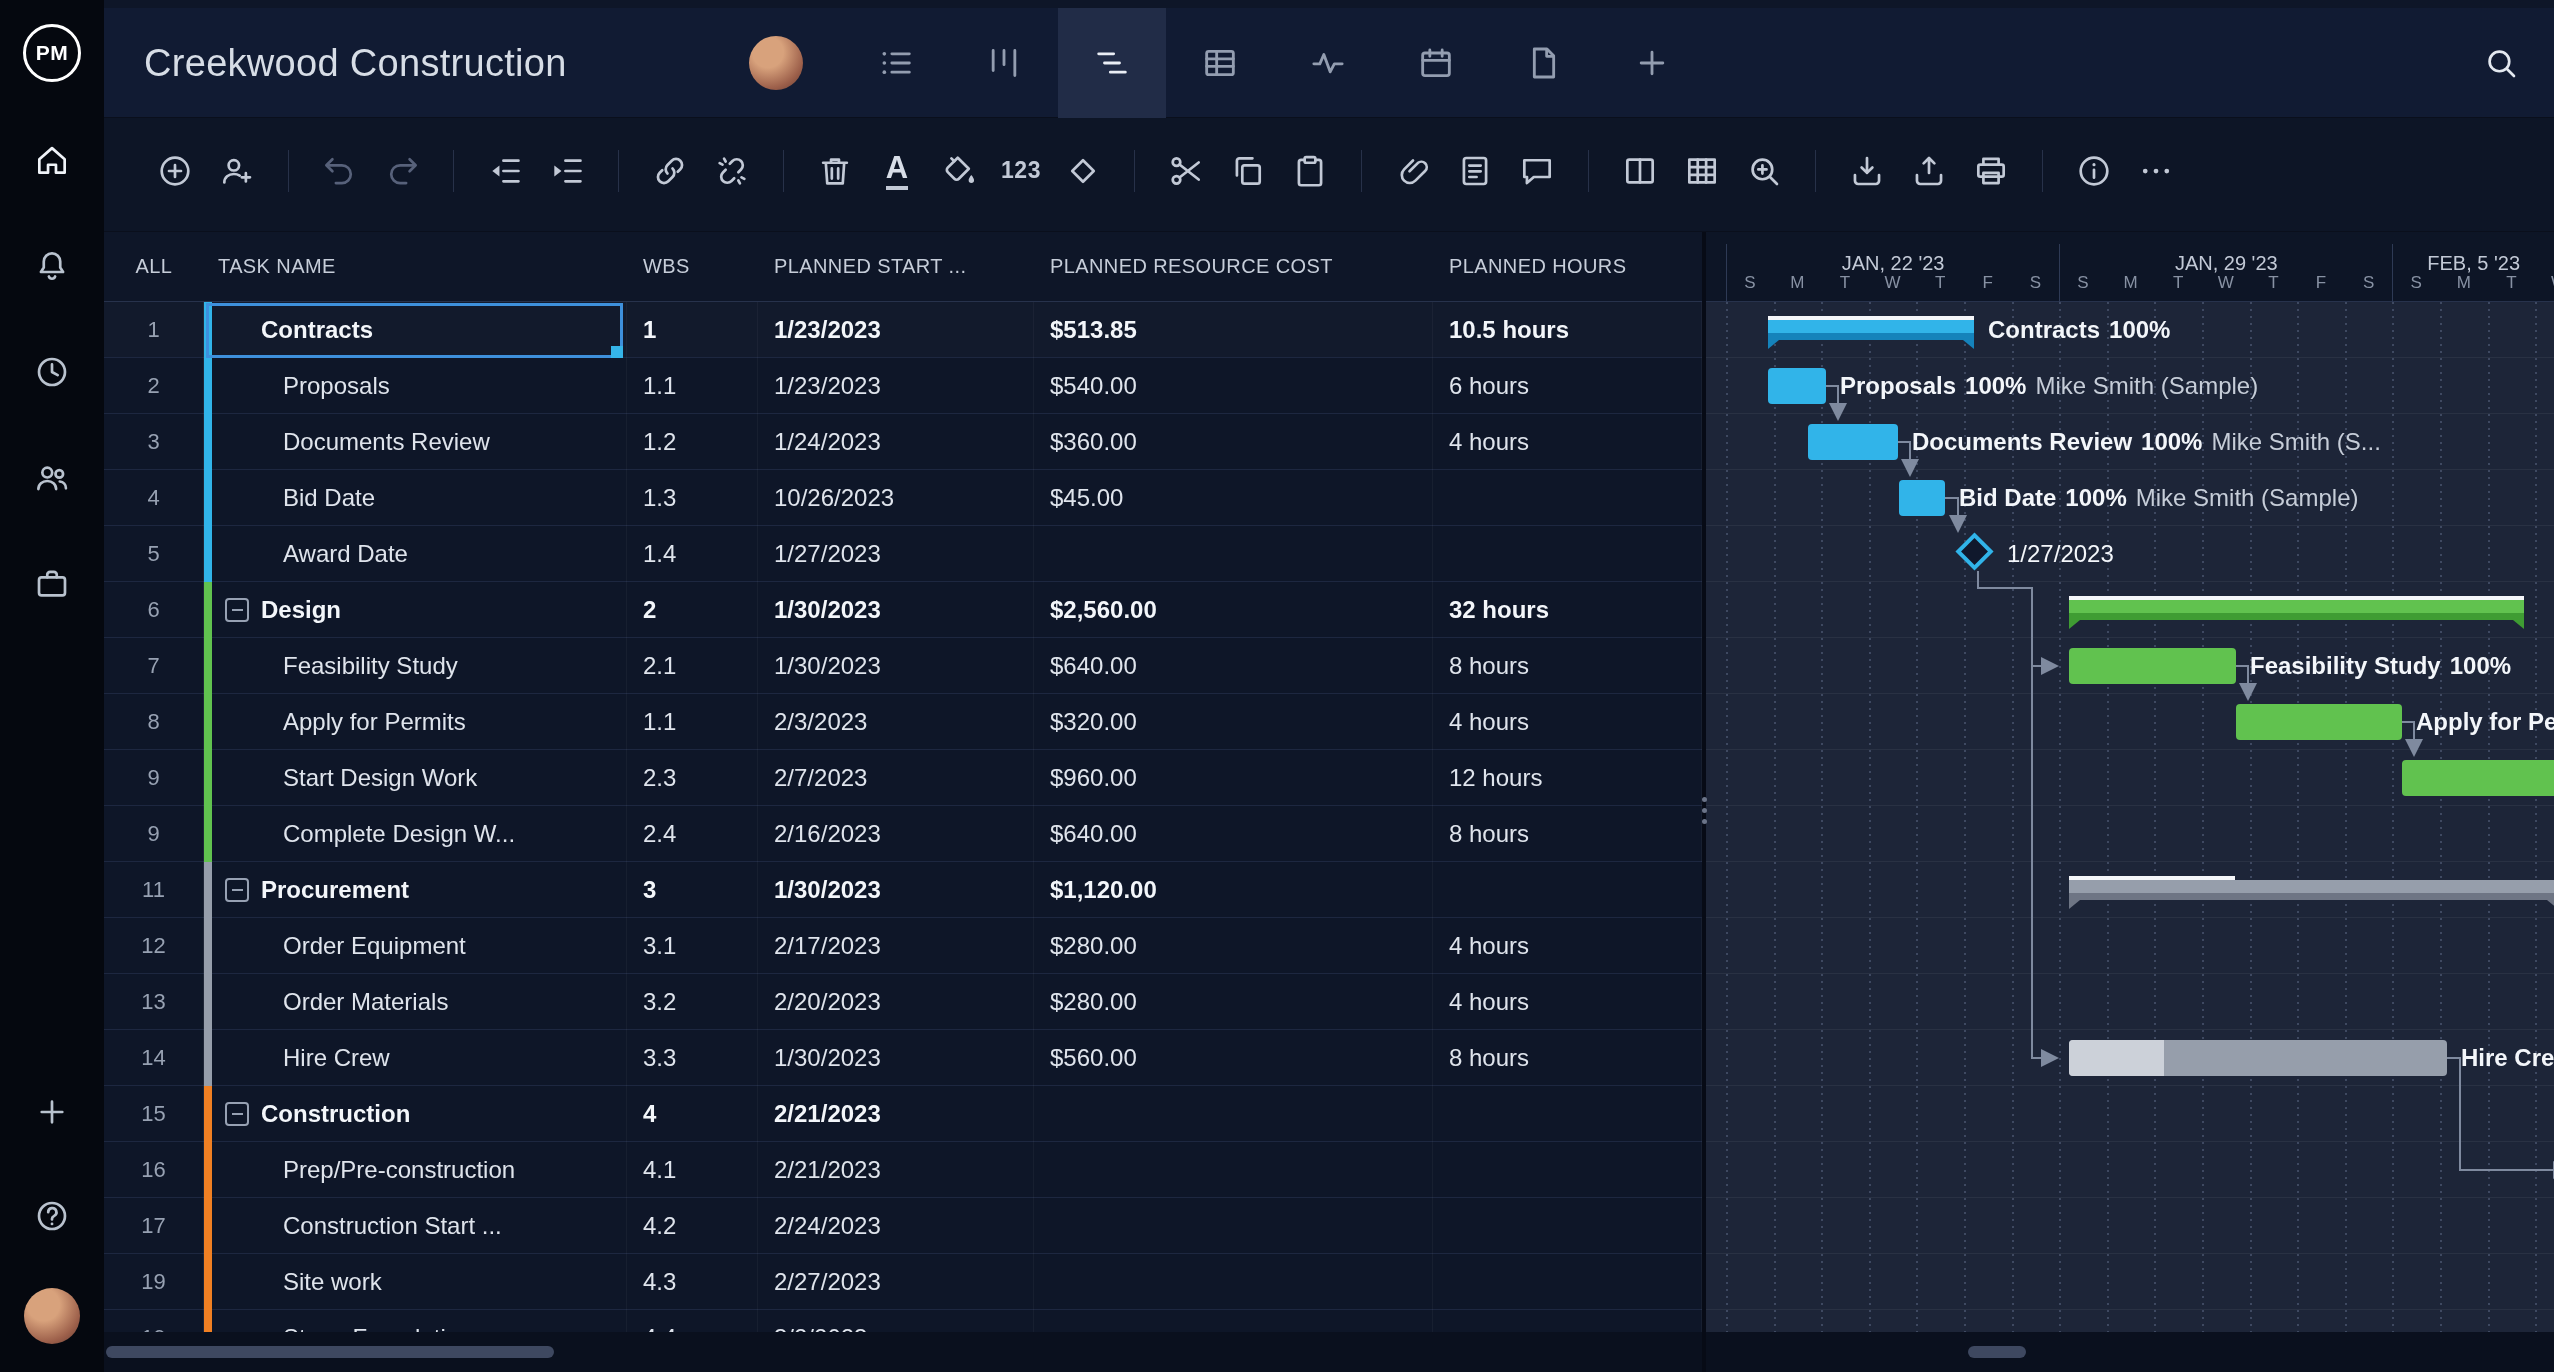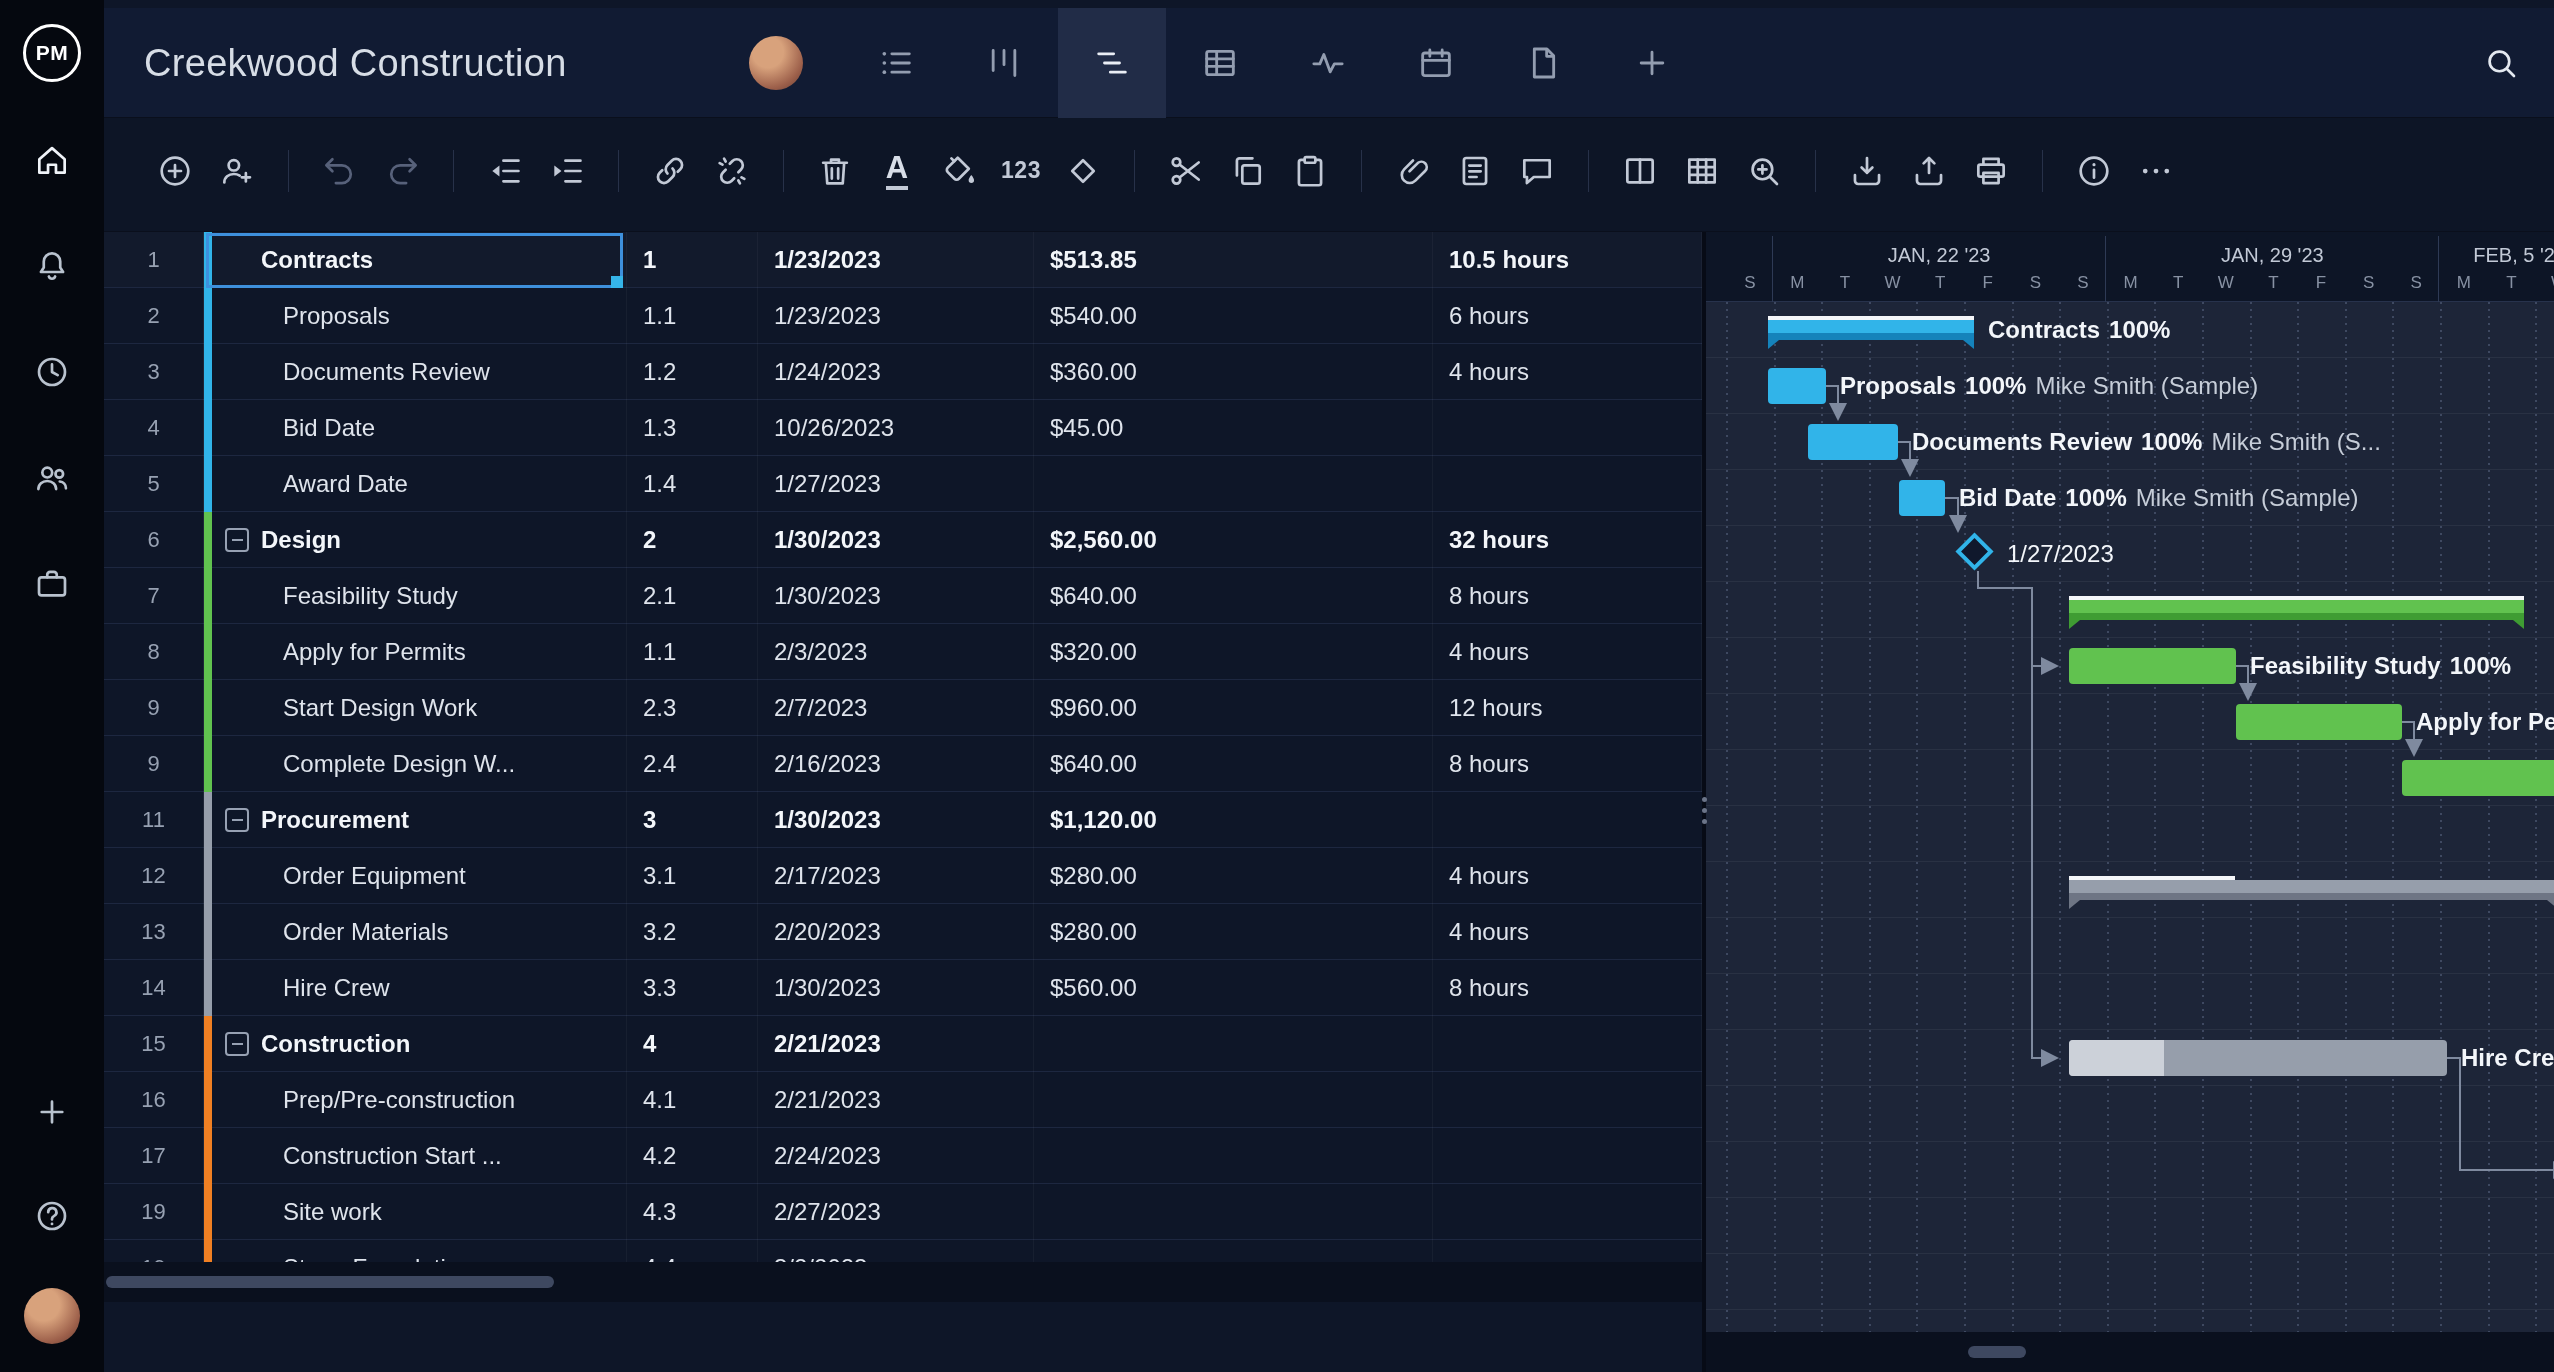--- a/index.html
+++ b/index.html
@@ -72,21 +72,21 @@
   .hscroll .thumb { position:absolute; top:14px; height:12px; border-radius:6px; background:#3e4860; }
 
   
   .splitter { position:absolute; left:1702px; top:232px; width:4px; bottom:0; background:#070b16; z-index:8; }
   .grip { position:absolute; left:-2px; top:556px; width:8px; height:44px; display:flex; flex-direction:column; gap:6px; align-items:center; justify-content:center; }
   .grip i { width:5px; height:5px; border-radius:50%; background:#6b7488; }
 
   
   .gantt-panel { position:absolute; left:1706px; top:232px; right:0; bottom:0; background:#0e1628; overflow:hidden; }
   .gantt-header { height:70px; border-bottom:1px solid #27324c; position:relative; background:#0d1526; }
-  .g-weeks { position:absolute; top:4px; left:0; right:0; height:38px;margin-left:46px; }
+  .g-weeks { position:absolute; top:12px; left:0; right:0; height:38px; }
   .g-week { position:absolute; top:0; height:70px; border-left:1px solid #2e3a55; display:flex; justify-content:center; }
   .g-wlabel { margin-top:8px; font-size:20px; color:#c2c9d6; white-space:nowrap; height:24px; }
   .g-days { position:absolute; top:38px; left:0; right:0; height:32px; }
   .g-day { position:absolute; top:0; height:32px; text-align:center; font-size:17px; color:#8791a3; line-height:26px; }
   .gantt-body { height:1030px; position:relative; overflow:hidden; background:#1d2538;
     background-image:repeating-linear-gradient(to bottom, transparent 0 55px, rgba(255,255,255,.055) 55px 56px); }
   .day-line { position:absolute; top:0; bottom:0; width:2px; z-index:1;
     background:repeating-linear-gradient(to bottom, rgba(130,145,180,.33) 0 2px, transparent 2px 7px); }
   .connectors { position:absolute; left:0; top:0; z-index:5; pointer-events:none; }
   .connectors polyline { fill:none; stroke:#7f8a9f; stroke-width:2; }
@@ -477,20 +477,28 @@
           <svg viewBox="0 0 24 24">
             <circle cx="5.2" cy="12" r="1.5" fill="currentColor" stroke="none"></circle>
             <circle cx="12" cy="12" r="1.5" fill="currentColor" stroke="none"></circle>
             <circle cx="18.8" cy="12" r="1.5" fill="currentColor" stroke="none"></circle>
           </svg>
         </span>
       </button>
     </div>
 
   <section class="grid-panel">
+    <div class="grid-header grid-cols">
+      <div class="hcell h-num">ALL</div>
+      <div class="hcell h-name">TASK NAME</div>
+      <div class="hcell">WBS</div>
+      <div class="hcell">PLANNED START ...</div>
+      <div class="hcell">PLANNED RESOURCE COST</div>
+      <div class="hcell">PLANNED HOURS</div>
+    </div>
     <div class="grid-body" id="grid-body">
         <div class="grid-row grid-cols parent selrow">
           <div class="cell c-num">1</div>
           <div class="cell c-name nocol">
             <span class="strip s-cyan"></span>
             <span class="tname">Contracts</span>
             <span class="selbox">
               <span class="selhandle"></span>
             </span>
           </div>

